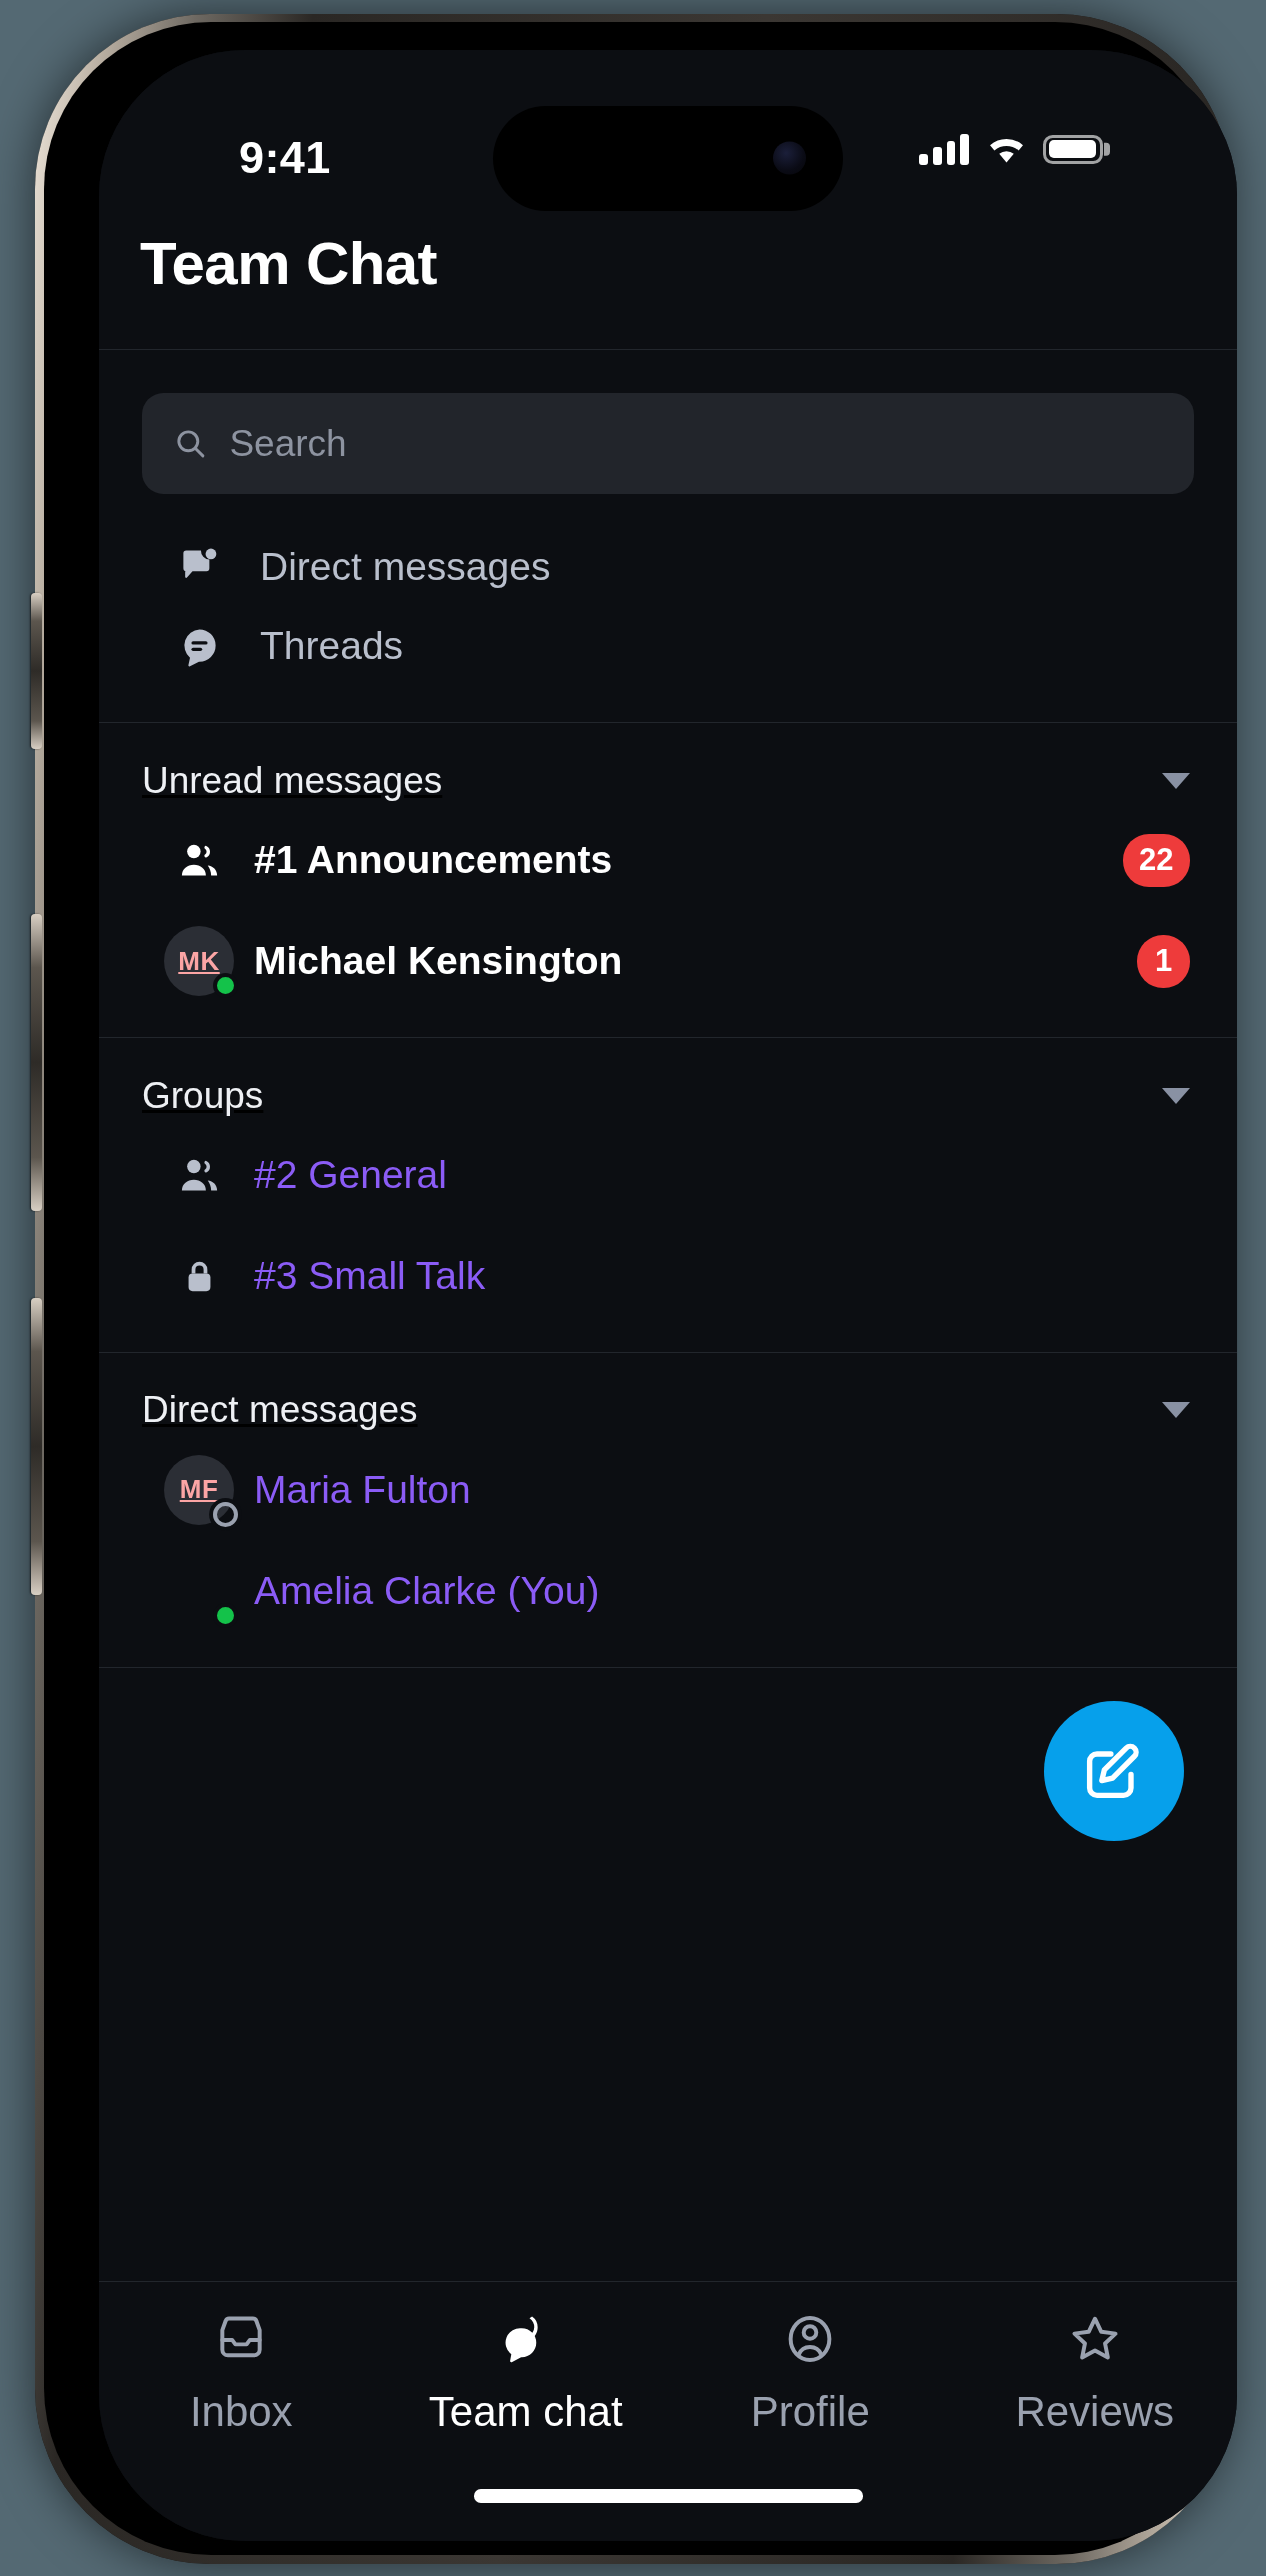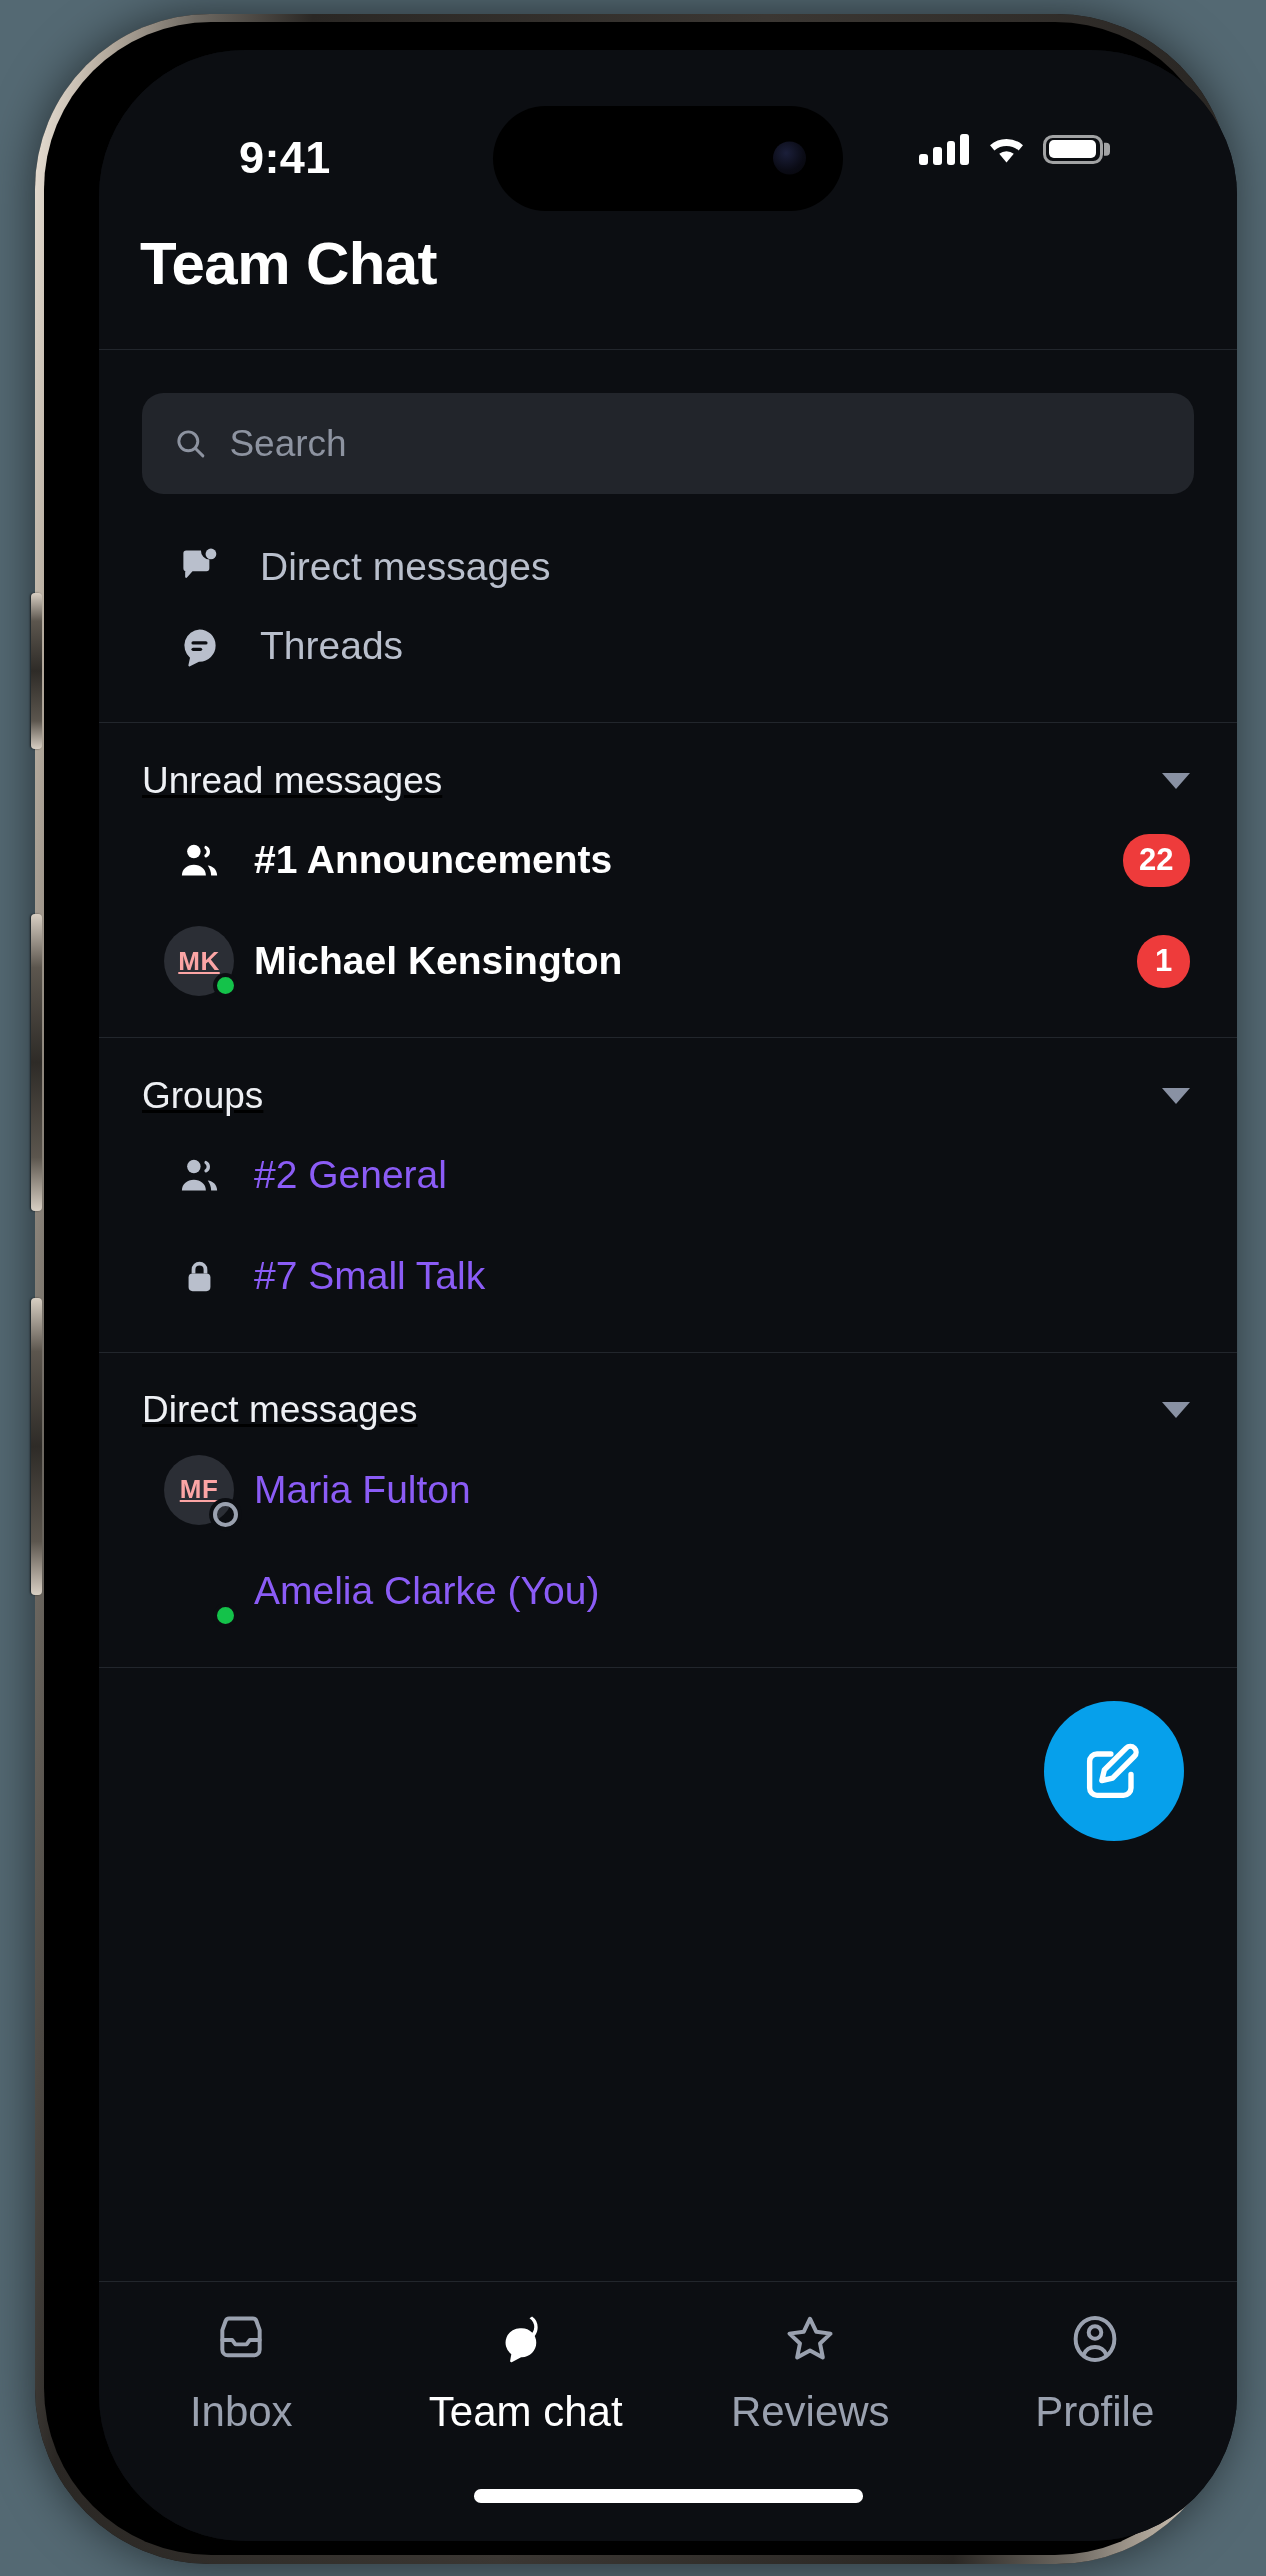--- a/index.html
+++ b/index.html
@@ -398,21 +398,21 @@
           <span class="item-label">#2 General</span>
         </div>
 
         <div class="item-row">
           <span class="item-icon">
             <svg width="41" height="41" viewBox="0 0 24 24" fill="#b9bfcc">
               <path d="M7.4 10.2V8a4.6 4.6 0 0 1 9.2 0v2.2h-2.2V8a2.4 2.4 0 0 0-4.8 0v2.2z"></path>
               <rect x="5.6" y="10.2" width="12.8" height="10.4" rx="2.4"></rect>
             </svg>
           </span>
-          <span class="item-label">#7 Small Talk</span>
+          <span class="item-label">#3 Small Talk</span>
         </div>
       </div>
 
       <div class="section">
         <div class="section-head">
           <span class="section-title">Direct messages</span>
           <span class="caret"></span>
         </div>
 
         <div class="item-row">
@@ -460,42 +460,42 @@
       </div>
 
       <div class="tab active">
         <span class="tab-icon">
           <svg width="56" height="56" viewBox="0 0 24 24" fill="#ffffff">
             <path d="M14.6 2.4a5.6 5.6 0 0 1 2.4 4.6c0 2.4-1.3 4.4-3.2 5.2l-.6-1.5a4.4 4.4 0 0 0 .3-7.6z"></path>
             <path d="M10.2 7.4a6.2 6.2 0 0 1 6.2 6.2c0 3.4-2.8 6.2-6.2 6.2H9.9l-3.8 2.1a.6.6 0 0 1-.9-.6l.5-2.8a6.2 6.2 0 0 1 4.5-11.1z"></path>
           </svg>
         </span>
         <span class="tab-label">Team chat</span>
-      </div>
-
-      <div class="tab">
-        <span class="tab-icon">
-          <svg width="56" height="56" viewBox="0 0 24 24" fill="none" stroke="#9aa1af" stroke-width="1.7" stroke-linejoin="round">
-            <path d="M12 3.3l2.7 5.6 6.1.8-4.5 4.2 1.2 6-5.5-3-5.5 3 1.2-6L3.2 9.7l6.1-.8z"></path>
-          </svg>
-        </span>
-        <span class="tab-label">Reviews</span>
       </div>
 
       <div class="tab">
         <span class="tab-icon">
           <svg width="56" height="56" viewBox="0 0 24 24" fill="none" stroke="#9aa1af" stroke-width="1.7" stroke-linecap="round">
             <ellipse cx="12" cy="12" rx="8.3" ry="9"></ellipse>
             <circle cx="12" cy="9.2" r="2.7"></circle>
             <path d="M7.2 18.6a5.2 5.2 0 0 1 9.6 0"></path>
           </svg>
         </span>
         <span class="tab-label">Profile</span>
       </div>
 
+      <div class="tab">
+        <span class="tab-icon">
+          <svg width="56" height="56" viewBox="0 0 24 24" fill="none" stroke="#9aa1af" stroke-width="1.7" stroke-linejoin="round">
+            <path d="M12 3.3l2.7 5.6 6.1.8-4.5 4.2 1.2 6-5.5-3-5.5 3 1.2-6L3.2 9.7l6.1-.8z"></path>
+          </svg>
+        </span>
+        <span class="tab-label">Reviews</span>
+      </div>
+
     </div>
 
     <div id="home-indicator-wrap">
       <div id="home-indicator"></div>
     </div>
 
   </div>
 </div>
 
 

